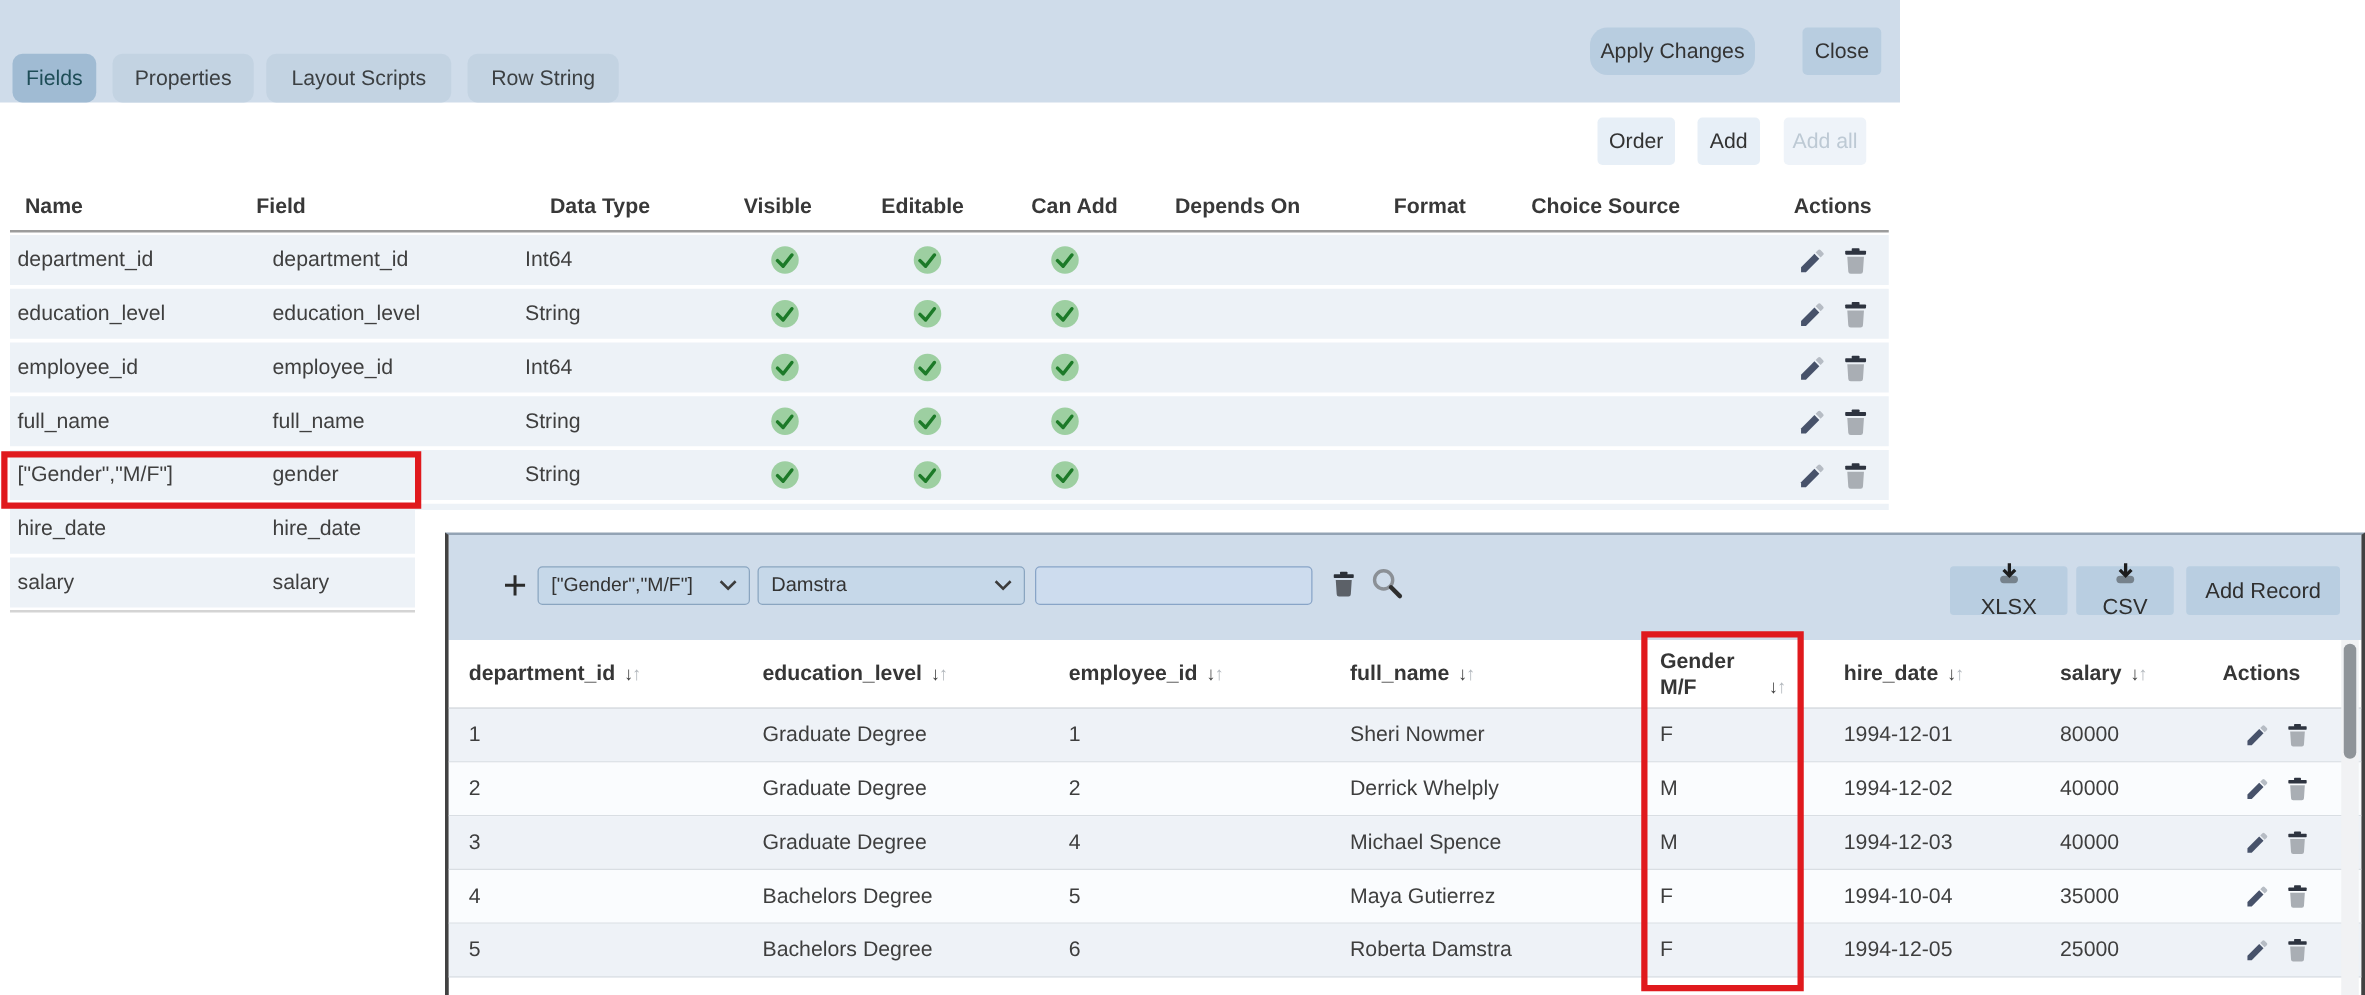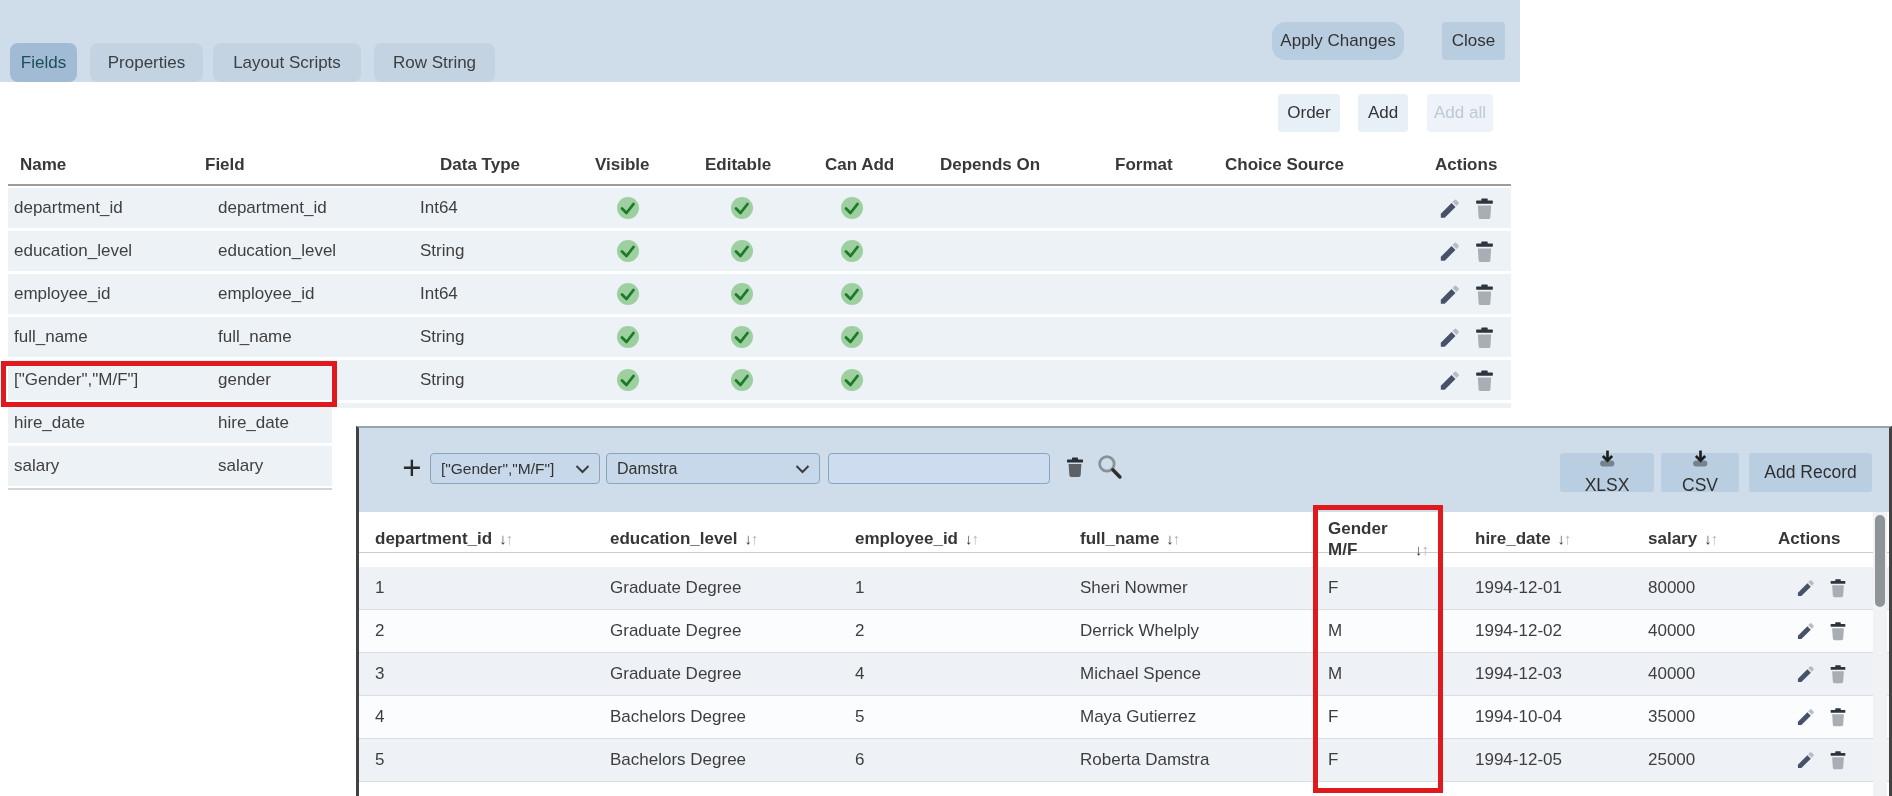--- a/index.html
+++ b/index.html
@@ -51,21 +51,21 @@
   .fsel2{left:247px;width:214px;font-size:16px;}
   .finput{position:absolute;left:469px;top:25px;width:222px;height:31px;background:#cddcee;
           border:1.5px solid #88a4c7;border-radius:4px;box-sizing:border-box;font-size:16px;
           font-family:"Liberation Sans", sans-serif;color:#333;padding:0 8px;outline:none;}
   .fic{position:absolute;top:25px;}
   .f-trash{left:704px;width:24px;height:28px;}
   .f-search{left:737px;width:27px;height:27px;}
   .pbtn{position:absolute;top:25px;height:39px;background:#b9cee1;border-radius:3px;display:flex;
         align-items:center;justify-content:center;gap:2px;font-size:17.5px;color:#2f2f2f;flex-direction:column;}
   .b-xlsx{left:1201px;width:94px;} .b-csv{left:1302px;width:78px;} .b-addrec{left:1390px;width:123px;}
-  .phead{position:absolute;left:0;top:84px;width:1530px;height:41px;background:#fff;
+  .phead{position:absolute;left:0;top:84px;width:1530px;height:55px;background:#fff;
          border-bottom:1px solid #c8cdd3;box-sizing:border-box;}
   .ph{position:absolute;top:0;height:54px;line-height:54px;font-size:17px;font-weight:bold;color:#363636;white-space:nowrap;}
   .p0{left:16px}.p1{left:251px}.p2{left:496px}.p3{left:721px}.p4{left:969px}.p5{left:1116px}.p6{left:1289px}.p7{left:1419px}
   .ph-gender{top:7px;height:auto;line-height:20px;width:112px;}
   .gline2{position:relative;margin-top:1px;}
   .gsort{position:absolute;left:80px;top:0;}
   .sort{font-weight:bold;font-size:15px;margin-left:7px;letter-spacing:-1px;}
   .sort .d{color:#3f3f3f}.sort .u{color:#b3b8bd}
   .prow{position:absolute;left:0;width:1530px;height:43px;border-bottom:1px solid #d9dee3;box-sizing:border-box;}
   .prow.odd{background:#eef2f7;} .prow.even{background:#fafcfe;}

